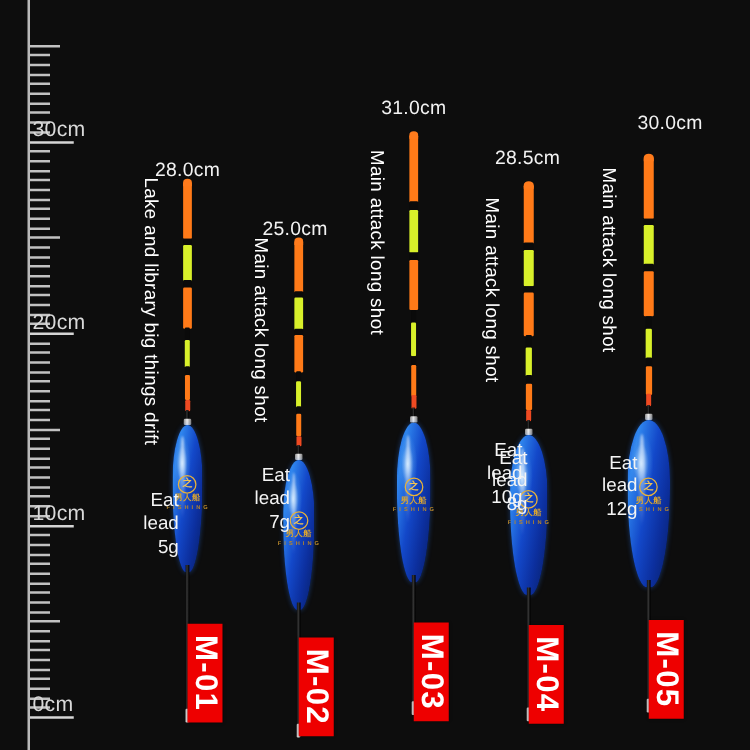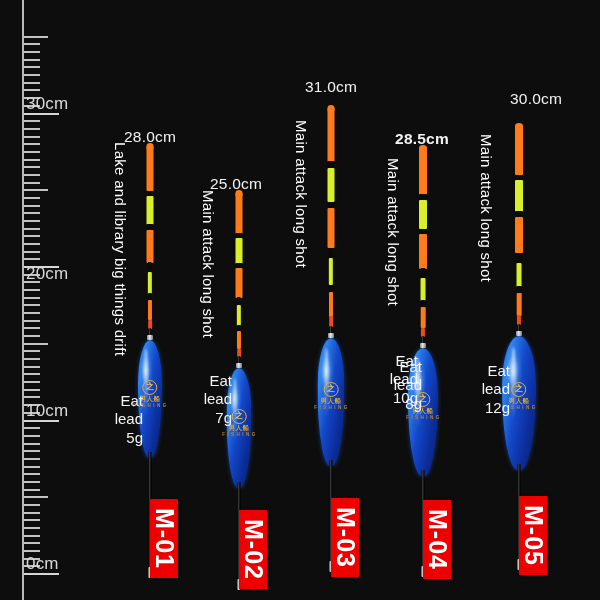--- a/index.html
+++ b/index.html
@@ -145,21 +145,21 @@
         <div class="tick minor" style="top: 81.8px;"></div>
         <div class="tick minor" style="top: 74.125px;"></div>
         <div class="tick minor" style="top: 66.45px;"></div>
         <div class="tick minor" style="top: 58.775px;"></div>
         <div class="tick minor" style="top: 51.1px;"></div>
         <div class="tick minor" style="top: 43.425px;"></div>
         <div class="tick mid" style="top: 35.75px;"></div>
       </div>
     <div id="rlabels">
         <div class="rlabel" style="top: 93.5px;">30cm</div>
-        <div class="rlabel" style="top: 264px;">20cm</div>
+        <div class="rlabel" style="top: 248px;">20cm</div>
         <div class="rlabel" style="top: 400.5px;">10cm</div>
         <div class="rlabel" style="top: 554px;">0cm</div>
       </div>
   </div>
 
   <div id="floats">
       <div class="float" style="left: 150px;">
         <div class="seg" style="top: 146px; height: 45.19px; width: 7px; background: rgb(255, 122, 24);"></div>
         <div class="seg" style="top: 190.59px; height: 6.06px; width: 7px; background: rgb(10, 10, 10);"></div>
         <div class="seg" style="top: 196.05px; height: 28.81px; width: 7px; background: rgb(216, 240, 42);"></div>
@@ -303,21 +303,21 @@
     </div>
     <div class="badge" style="left: 239px; top: 510px; width: 28px; height: 79px; background: rgb(238, 0, 0);">M-02</div>
     <div class="sizelbl" style="left: 331px; top: 78px;">31.0cm</div>
     <div class="vtext" style="left: 293px; top: 120px; height: 212px;">Main attack long shot</div>
     <div class="eat" style="left: 374px; top: 358px; width: 48px;">
       <div>Eat</div>
       <div>lead</div>
       <div>8g</div>
     </div>
     <div class="badge" style="left: 331px; top: 498px; width: 28px; height: 79px; background: rgb(238, 0, 0);">M-03</div>
-    <div class="sizelbl" style="left: 422px; top: 130px; font-weight: bold;">28.5cm</div>
+    <div class="sizelbl" style="left: 422px; top: 118px;">28.5cm</div>
     <div class="vtext" style="left: 385px; top: 158px; height: 208px;">Main attack long shot</div>
     <div class="eat" style="left: 370px; top: 352px; width: 48px;">
       <div>Eat</div>
       <div>lead</div>
       <div>10g</div>
     </div>
     <div class="badge" style="left: 423px; top: 500px; width: 28px; height: 79px; background: rgb(238, 0, 0);">M-04</div>
     <div class="sizelbl" style="left: 536px; top: 90px;">30.0cm</div>
     <div class="vtext" style="left: 478px; top: 134px; height: 212px;">Main attack long shot</div>
     <div class="eat" style="left: 462px; top: 362px; width: 48px;">

